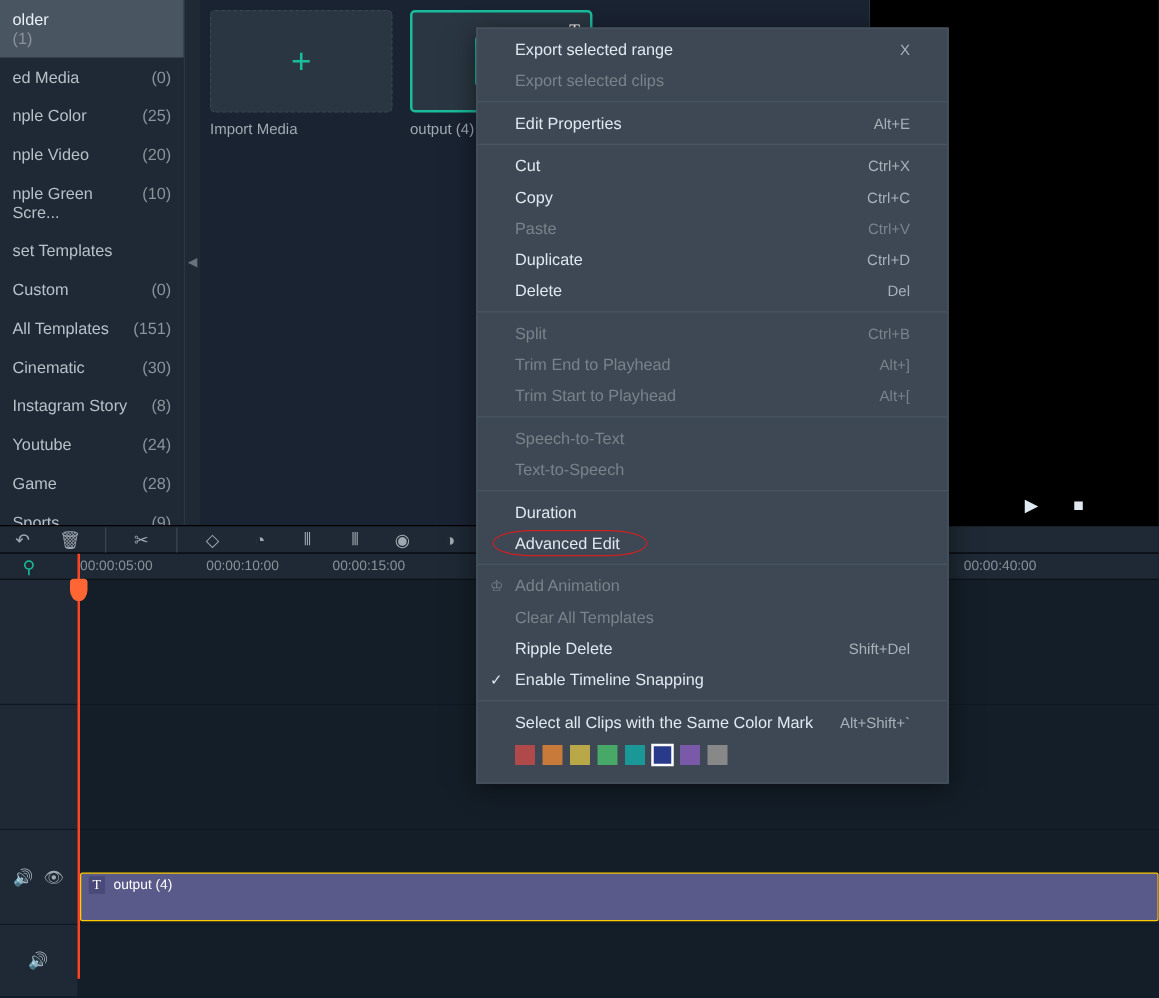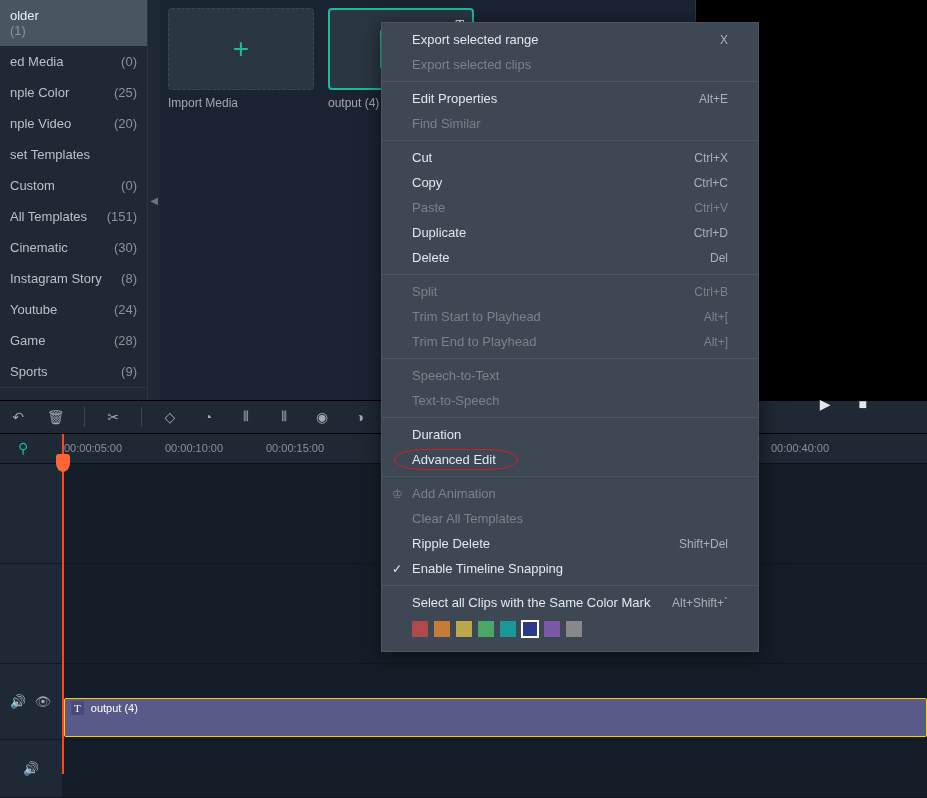--- a/index.html
+++ b/index.html
@@ -82,20 +82,24 @@
           </div>
           <div class="sidebar-item">
             <span>nple Color</span>
             <span class="sidebar-count">(25)</span>
           </div>
           <div class="sidebar-item">
             <span>nple Video</span>
             <span class="sidebar-count">(20)</span>
           </div>
           <div class="sidebar-item">
+            <span>nple Green Scre...</span>
+            <span class="sidebar-count">(10)</span>
+          </div>
+          <div class="sidebar-item">
             <span>set Templates</span>
             <span class="sidebar-count"></span>
           </div>
           <div class="sidebar-item">
             <span>Custom</span>
             <span class="sidebar-count">(0)</span>
           </div>
           <div class="sidebar-item">
             <span>All Templates</span>
             <span class="sidebar-count">(151)</span>
@@ -224,24 +228,20 @@
       <div class="menu-item disabled">
         <span>Export selected clips</span>
         <span class="menu-shortcut"></span>
       </div>
     </div>
     <div class="menu-section">
       <div class="menu-item">
         <span>Edit Properties</span>
         <span class="menu-shortcut">Alt+E</span>
       </div>
-      <div class="menu-item disabled">
-        <span>Find Similar</span>
-        <span class="menu-shortcut"></span>
-      </div>
     </div>
     <div class="menu-section">
       <div class="menu-item">
         <span>Cut</span>
         <span class="menu-shortcut">Ctrl+X</span>
       </div>
       <div class="menu-item">
         <span>Copy</span>
         <span class="menu-shortcut">Ctrl+C</span>
       </div>
@@ -257,26 +257,26 @@
         <span>Delete</span>
         <span class="menu-shortcut">Del</span>
       </div>
     </div>
     <div class="menu-section">
       <div class="menu-item disabled">
         <span>Split</span>
         <span class="menu-shortcut">Ctrl+B</span>
       </div>
       <div class="menu-item disabled">
+        <span>Trim End to Playhead</span>
+        <span class="menu-shortcut">Alt+]</span>
+      </div>
+      <div class="menu-item disabled">
         <span>Trim Start to Playhead</span>
         <span class="menu-shortcut">Alt+[</span>
-      </div>
-      <div class="menu-item disabled">
-        <span>Trim End to Playhead</span>
-        <span class="menu-shortcut">Alt+]</span>
       </div>
     </div>
     <div class="menu-section">
       <div class="menu-item disabled">
         <span>Speech-to-Text</span>
         <span class="menu-shortcut"></span>
       </div>
       <div class="menu-item disabled">
         <span>Text-to-Speech</span>
         <span class="menu-shortcut"></span>

